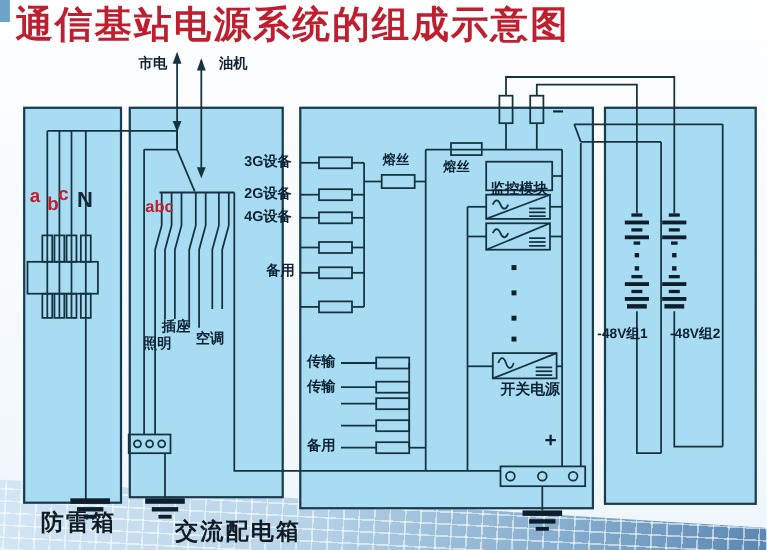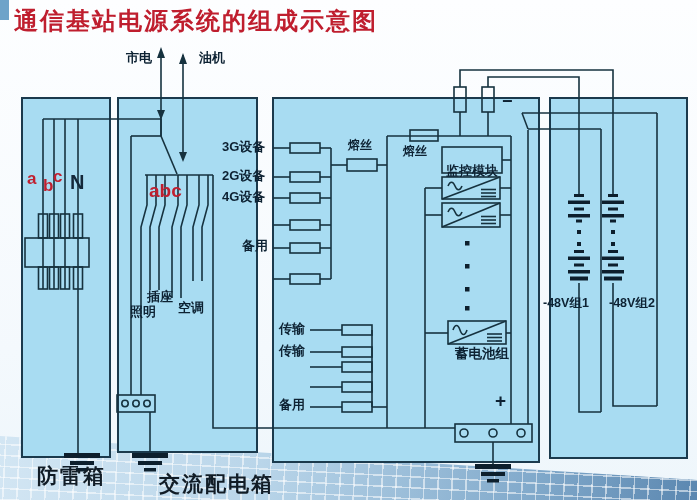--- a/index.html
+++ b/index.html
@@ -14,22 +14,22 @@
     position:absolute;background:#a8dcf2;border:2px solid #1b3a4d;
     box-sizing:border-box;z-index:1;
   }
   #wires{position:absolute;left:0;top:0;z-index:2;pointer-events:none;}
   .lbl{position:absolute;z-index:3;white-space:nowrap;line-height:1.1;font-weight:bold;}
   .t13{font-size:13px;}
   .t12{font-size:12px;}
   .red{color:#c01f2f;}
   .boxname{font-size:21px;letter-spacing:2px;color:#111c26;}
   #title{
-    left:14px;top:8px;font-size:24px;font-weight:bold;color:#bf1e2e;
-    letter-spacing:2px;font-family:Liberation Sans, sans-serif;
+    left:14px;top:8px;font-size:34px;font-weight:bold;color:#bf1e2e;
+    letter-spacing:2px;font-family:Liberation Mono, monospace;
   }
   #corner-square{left:0;top:0;width:9px;height:20px;background:#6ea3c9;z-index:4;}
   #band{
     left:0;top:0;width:697px;height:500px;z-index:0;
     clip-path:polygon(0 436px,697px 480px,697px 500px,0 500px);
     background-image:
       repeating-linear-gradient(93deg, rgba(255,255,255,.55) 0 1.5px, rgba(255,255,255,0) 1.5px 14px),
       repeating-linear-gradient(3deg, rgba(255,255,255,.55) 0 1.5px, rgba(255,255,255,0) 1.5px 11px),
       linear-gradient(102deg,#dcecf7 0%,#b9d5e9 45%,#83abcc 78%,#5b87b0 100%);
   }
@@ -265,34 +265,34 @@
   </svg>
 
   <span class="lbl t13" style="left:126px;top:51px;">市电</span>
   <span class="lbl t13" style="left:199px;top:51px;">油机</span>
 
   <span class="lbl red" style="left:27px;top:170px;font-size:17px;">a</span>
   <span class="lbl red" style="left:43px;top:177px;font-size:17px;">b</span>
   <span class="lbl red" style="left:53px;top:168px;font-size:17px;">c</span>
   <span class="lbl" style="left:70px;top:171px;font-size:20px;color:#14283a;">N</span>
 
-  <span class="lbl red" style="left:149px;top:181px;font-size:19px;">abc</span>
+  <span class="lbl red" style="left:132px;top:181px;font-size:15px;">abc</span>
   <span class="lbl t13" style="left:147px;top:290px;">插座</span>
   <span class="lbl t13" style="left:130px;top:305px;">照明</span>
   <span class="lbl t13" style="left:178px;top:301px;">空调</span>
 
   <span class="lbl t13" style="left:222px;top:140px;">3G设备</span>
   <span class="lbl t13" style="left:222px;top:169px;">2G设备</span>
   <span class="lbl t13" style="left:222px;top:190px;">4G设备</span>
   <span class="lbl t13" style="left:242px;top:239px;">备用</span>
 
   <span class="lbl t12" style="left:348px;top:139px;">熔丝</span>
   <span class="lbl t12" style="left:403px;top:145px;">熔丝</span>
   <span class="lbl t13" style="left:442px;top:152px;width:60px;text-align:center;margin-top:12px;">监控模块</span>
-  <span class="lbl" style="left:455px;top:347px;font-size:13.5px;">蓄电池组</span>
+  <span class="lbl" style="left:455px;top:347px;font-size:13.5px;">开关电源</span>
 
   <span class="lbl t13" style="left:279px;top:322px;">传输</span>
   <span class="lbl t13" style="left:279px;top:344px;">传输</span>
   <span class="lbl t13" style="left:279px;top:398px;">备用</span>
 
   <span class="lbl" style="left:502px;top:92px;font-size:18px;font-weight:bold;">−</span>
   <span class="lbl" style="left:495px;top:391px;font-size:19px;font-weight:bold;">+</span>
 
   <span class="lbl" style="left:543px;top:297px;font-size:12.5px;">-48V组1</span>
   <span class="lbl" style="left:609px;top:297px;font-size:12.5px;">-48V组2</span>

